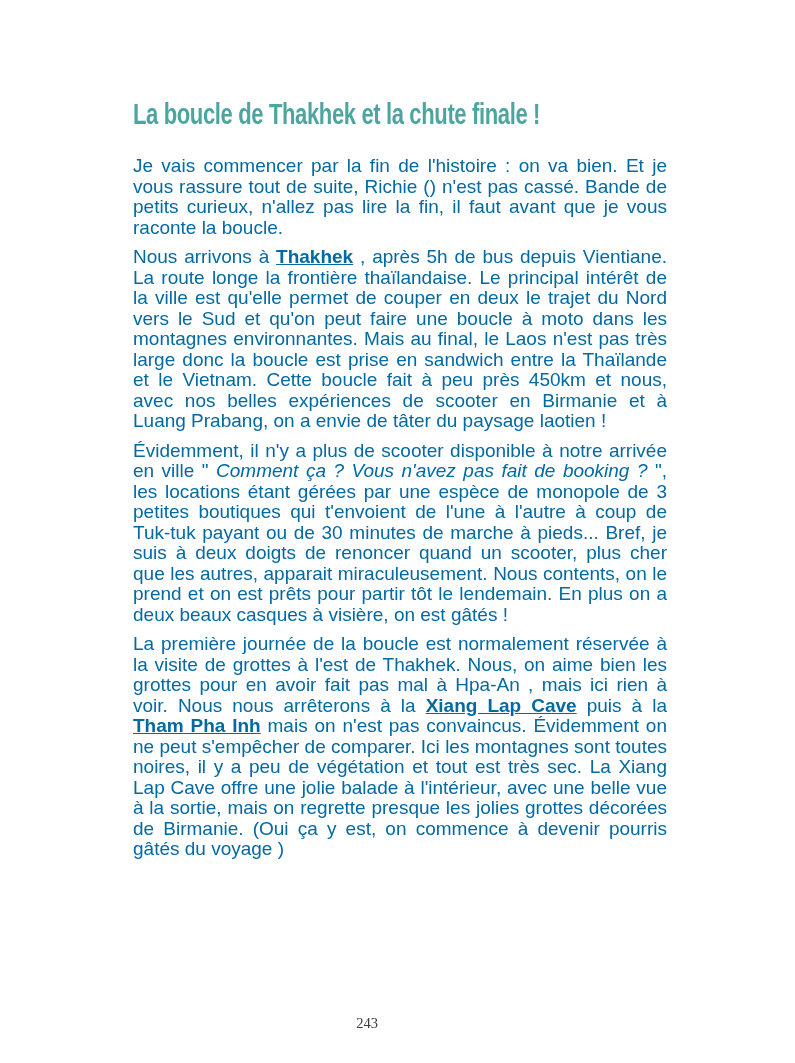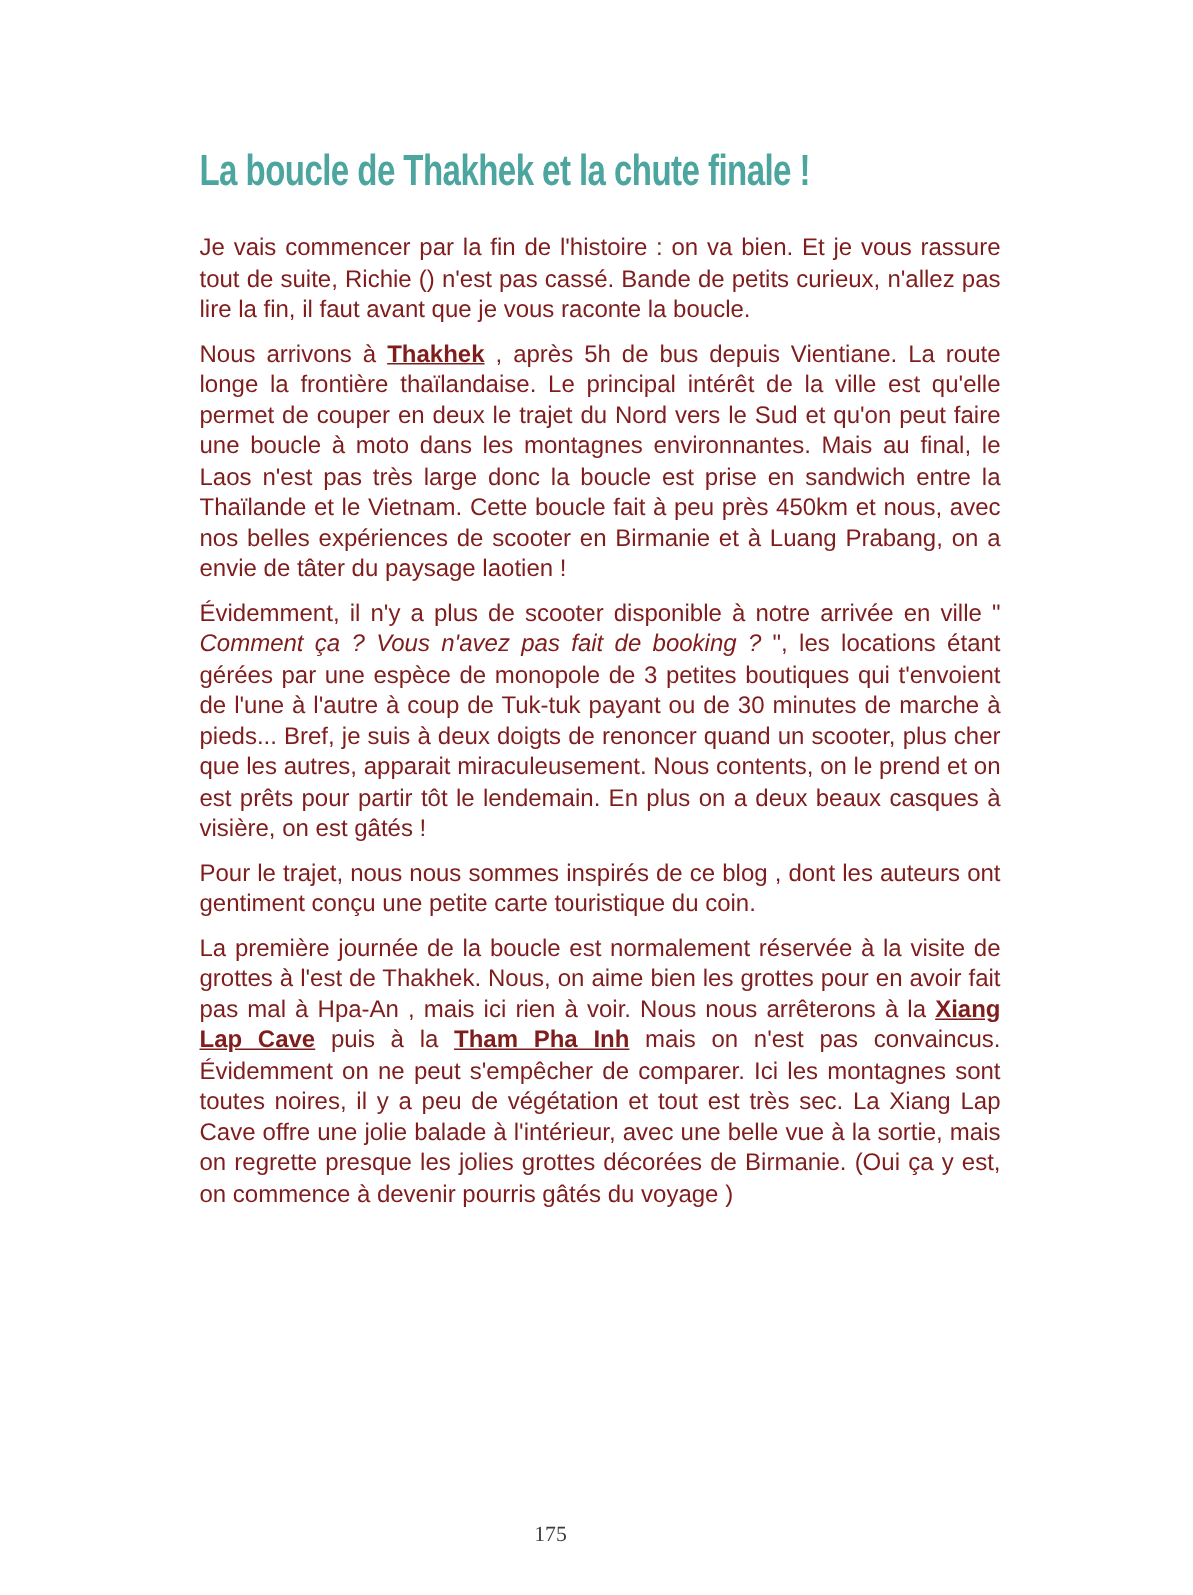--- a/index.html
+++ b/index.html
@@ -27,24 +27,24 @@
     line-height: 34px;
     font-weight: 700;
     letter-spacing: -0.5px;
     white-space: nowrap;
     color: #4da5a0;
     transform: scaleX(0.76);
     transform-origin: left center;
   }
   .body-text p {
     margin: 0 0 9px 0;
-    font-size: 16px;
+    font-size: 19px;
     line-height: 20.5px;
     text-align: justify;
-    color: #7f1d1d;
+    color: #0369a1;
   }
   .body-text span.bold   { font-weight: 700; text-decoration: underline; }
   .body-text span.italic { font-style: italic; }
   .page-number {
     position: absolute;
     top: 1015px;
     left: 0;
     width: 100%;
     text-align: center;
     font-family: "Liberation Serif", serif;
@@ -55,18 +55,17 @@
 </head>
 <body>
 
 <div class="page">
   <div class="content">
     <h1 class="title">La boucle de Thakhek et la chute finale !</h1>
     <div class="body-text">
         <p><span class="normal">Je vais commencer par la fin de l'histoire : on va bien. Et je vous rassure tout de suite, Richie () n'est pas cassé. Bande de petits curieux, n'allez pas lire la fin, il faut avant que je vous raconte la boucle.</span></p>
         <p><span class="normal">Nous arrivons à </span><span class="bold">Thakhek</span><span class="normal">  , après 5h de bus depuis Vientiane. La route longe la frontière thaïlandaise. Le principal intérêt de la ville est qu'elle permet de couper en deux le trajet du Nord vers le Sud et qu'on peut faire une boucle à moto dans les montagnes environnantes. Mais au final, le Laos n'est pas très large donc la boucle est prise en sandwich entre la Thaïlande et le Vietnam. Cette boucle fait à peu près 450km et nous, avec nos belles expériences de scooter en Birmanie et à Luang Prabang, on a envie de tâter du paysage laotien !</span></p>
         <p><span class="normal">Évidemment, il n'y a plus de scooter disponible à notre arrivée en ville " </span><span class="italic">Comment ça ? Vous n'avez pas fait de booking ? </span><span class="normal"> ", les locations étant gérées par une espèce de monopole de 3 petites boutiques qui t'envoient de l'une à l'autre à coup de Tuk-tuk payant ou de 30 minutes de marche à pieds... Bref, je suis à deux doigts de renoncer quand un scooter, plus cher que les autres, apparait miraculeusement. Nous contents, on le prend et on est prêts pour partir tôt le lendemain. En plus on a deux beaux casques à visière, on est gâtés !</span></p>
-        <p><span class="normal">Pour le trajet, nous nous sommes inspirés de ce blog , dont les auteurs ont gentiment conçu une petite carte touristique du coin.</span></p>
         <p><span class="normal">La première journée de la boucle est normalement réservée à la visite de grottes à l'est de Thakhek. Nous, on aime bien les grottes pour en avoir fait pas mal à Hpa-An , mais ici rien à voir. Nous nous arrêterons à la </span><span class="bold">Xiang Lap Cave</span><span class="normal"> puis à la </span><span class="bold">Tham Pha Inh</span><span class="normal"> mais on n'est pas convaincus. Évidemment on ne peut s'empêcher de comparer. Ici les montagnes sont toutes noires, il y a peu de végétation et tout est très sec. La Xiang Lap Cave offre une jolie balade à l'intérieur, avec une belle vue à la sortie, mais on regrette presque les jolies grottes décorées de Birmanie. (Oui ça y est, on commence à devenir pourris gâtés du voyage )</span></p>
       </div>
   </div>
-  <div class="page-number">175</div>
+  <div class="page-number">243</div>
 </div>
 
 </body></html>

